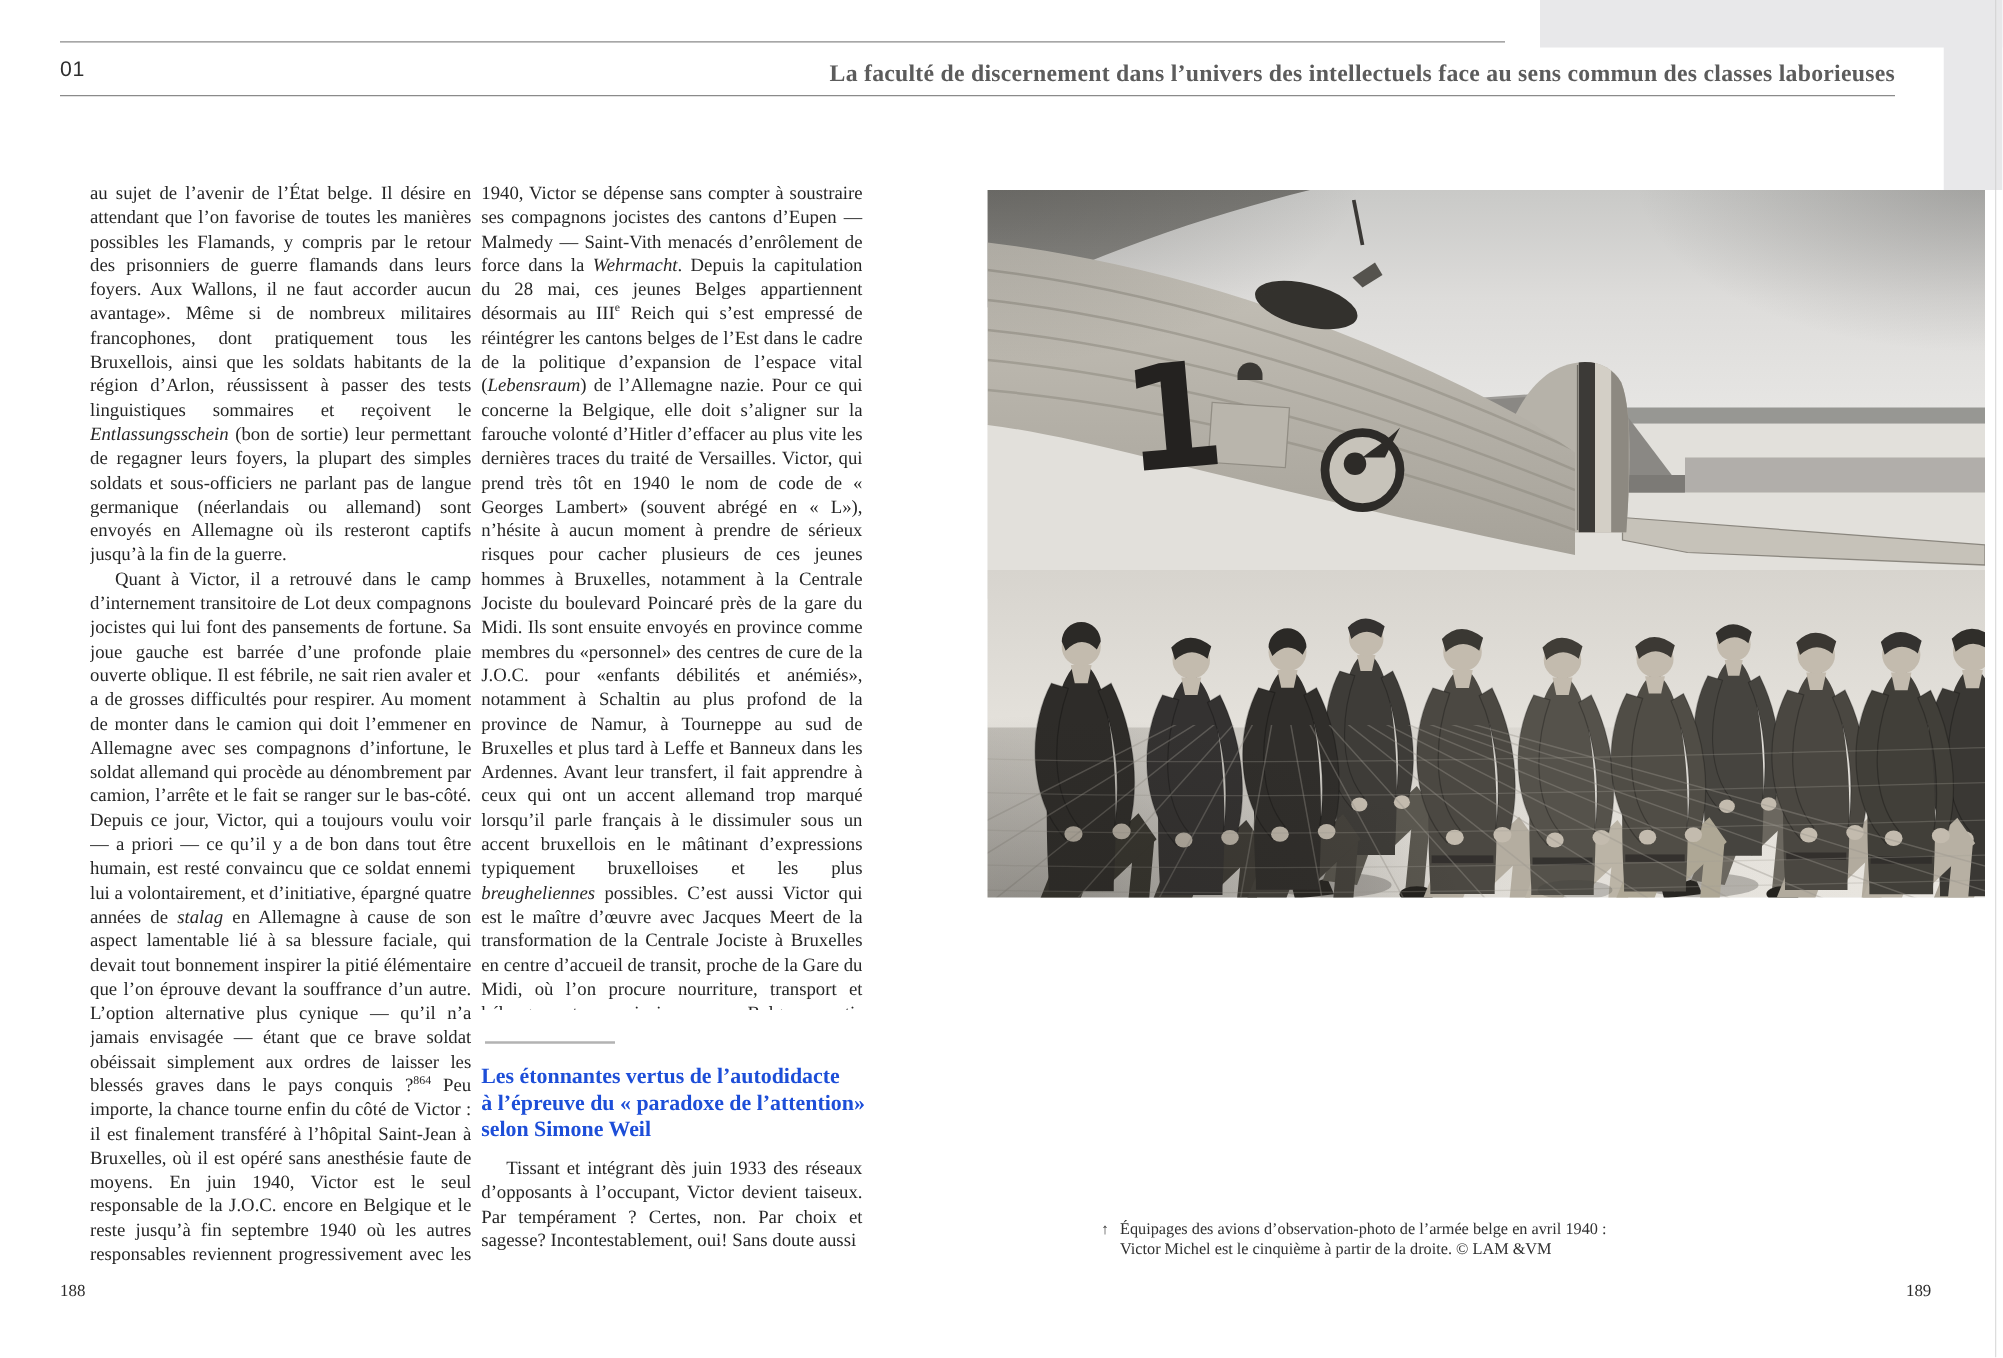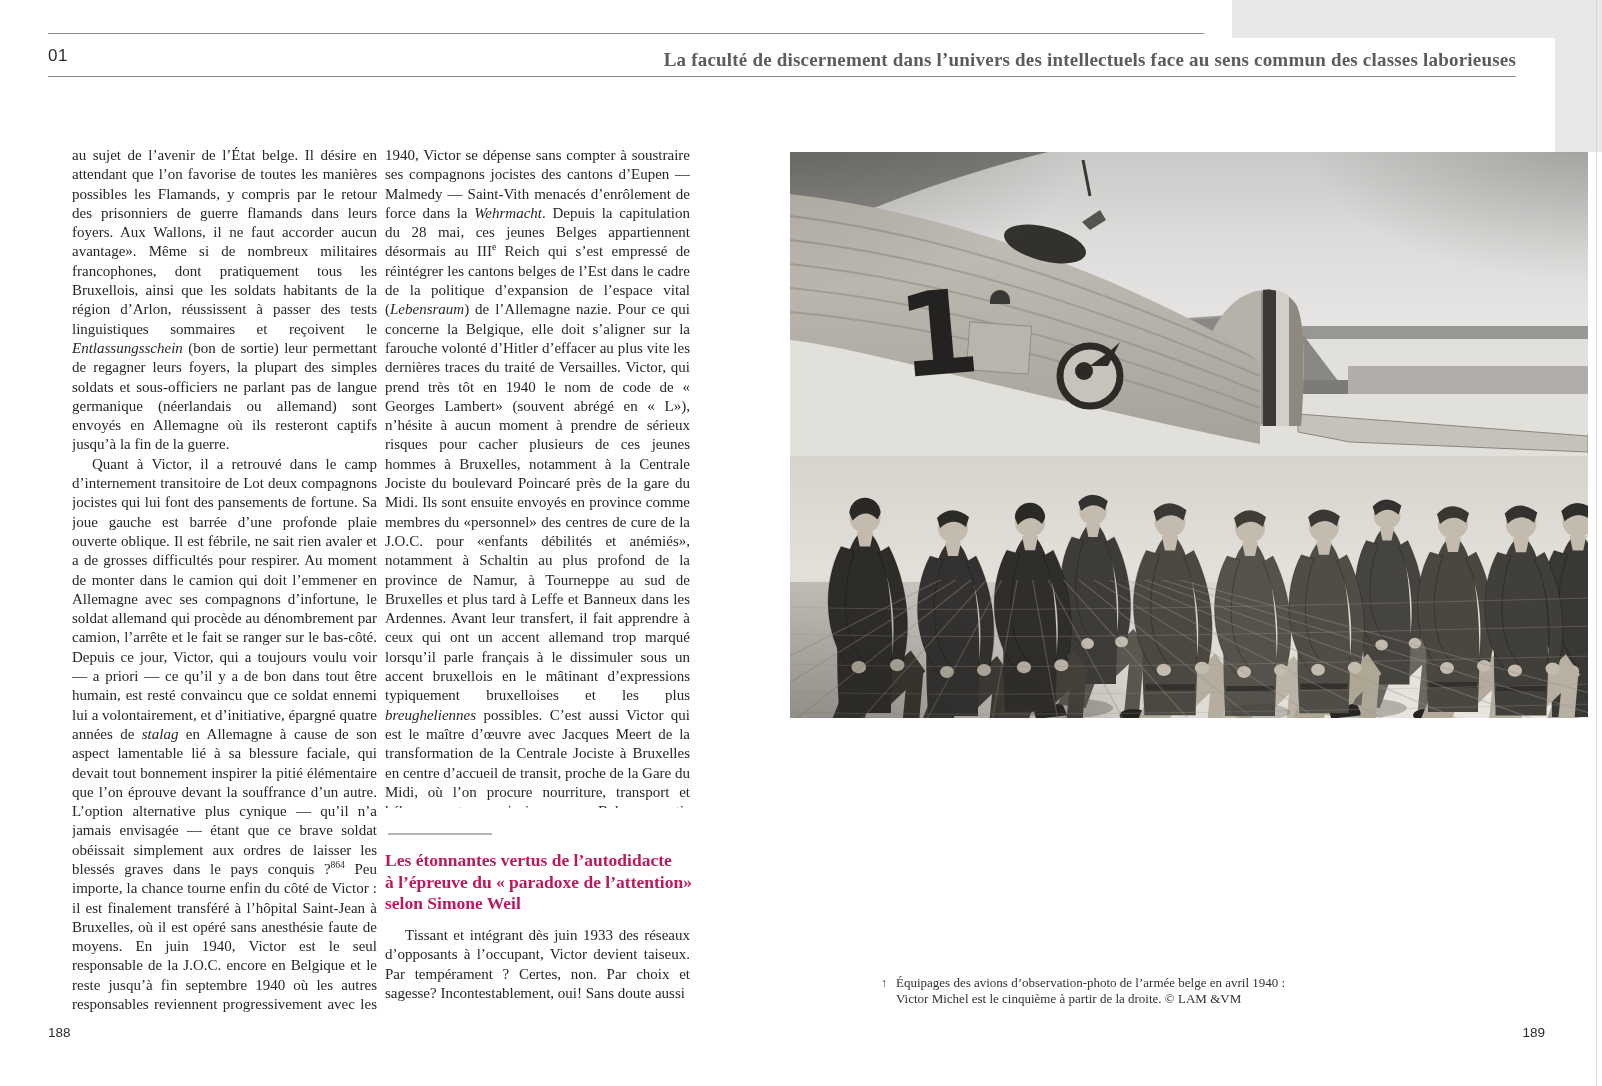--- a/index.html
+++ b/index.html
@@ -34,35 +34,35 @@
     margin:0;font-size:15px;line-height:19.3px;color:#262626;
     text-align:justify;hyphens:auto;-webkit-hyphens:auto;
   }
   p.body.indent{text-indent:20px;}
   p.body em{font-style:italic;}
   p.body sup{font-size:9.5px;line-height:0;}
   .divider{position:absolute;left:388px;top:833px;width:104px;height:2px;}
   .section-heading{
     position:absolute;left:385px;top:850px;width:330px;margin:0;
     font-family:"Liberation Serif", serif;font-weight:700;
-    font-size:17.5px;line-height:21.5px;color:#be185d;
+    font-size:17.5px;line-height:21.5px;color:#1d4ed8;
   }
   
   .photo{position:absolute;left:790px;top:152px;width:798px;height:566px;background:#e8e7e5;}
   .photo svg{display:block;}
   
   .caption{
     position:absolute;left:881px;top:975px;display:flex;gap:9px;
     font-size:13px;line-height:16px;color:#303030;
   }
   .caption .arrow{font-size:12px;color:#3a3a3a;}
   
   .pagenum{
     position:absolute;top:1025px;
-    font-family:Liberation Sans, sans-serif;font-size:13.5px;color:#2b2b2b;
+    font-family:Liberation Serif, serif;font-size:13.5px;color:#2b2b2b;
   }
   .pagenum.left{left:48px;}
   .pagenum.right{right:57px;}
 </style>
 </head>
 <body>
 
 <div class="corner-block" style="background: rgb(232, 232, 234);"></div>
 <div class="corner-strip" style="background: rgb(232, 232, 234);"></div>
 <div class="page-edge"></div>

